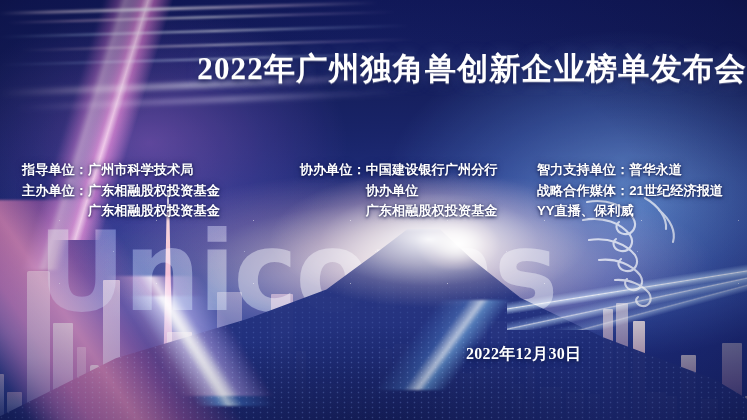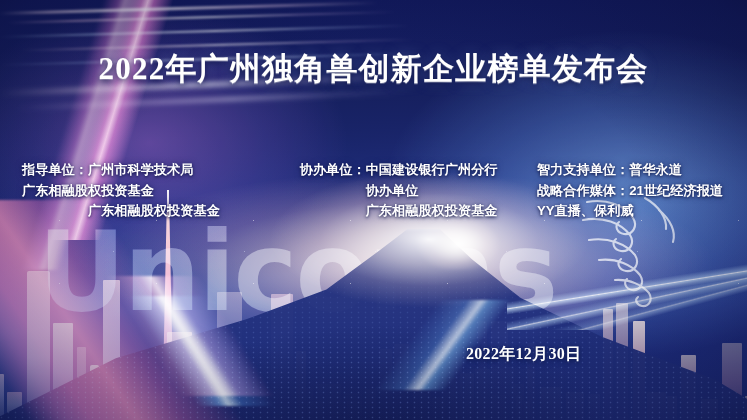--- a/index.html
+++ b/index.html
@@ -278,21 +278,21 @@
 
   
   .vignette{
     background:radial-gradient(ellipse 560px 330px at 50% 48%, rgba(0,0,0,0) 48%, rgba(8,12,50,.38) 86%, rgba(6,10,44,.6) 100%);
   }
 
   
   .title{
     position:absolute;
     left:0;right:0;top:48px;
-    text-align:center;
+    text-align:right;
     font-family:"Liberation Serif","DejaVu Serif",serif;
     font-weight:700;
     font-size:31px;
     letter-spacing:1.2px;
     color:#ffffff;
     text-shadow:0 2px 6px rgba(10,14,60,.85), 0 0 14px rgba(150,180,255,.35), 0 1px 0 rgba(255,255,255,.5);
     white-space:nowrap;
     z-index:30;
   }
 
@@ -452,20 +452,21 @@
 
   <div class="title">2022年广州独角兽创新企业榜单发布会</div>
 
   <div class="credits">
     <div class="col col-a">
         <div class="line">
           <span class="lbl">指导单位：</span>
           <span class="val">广州市科学技术局</span>
         </div>
         <div class="line">
+          <span class="lbl">主办单位：</span>
           <span class="val">广东相融股权投资基金</span>
         </div>
         <div class="line cont">
           <span class="lbl">主办单位：</span>
           <span class="val">广东相融股权投资基金</span>
         </div>
       </div>
     <div class="col col-b">
         <div class="line">
           <span class="lbl">协办单位：</span>

